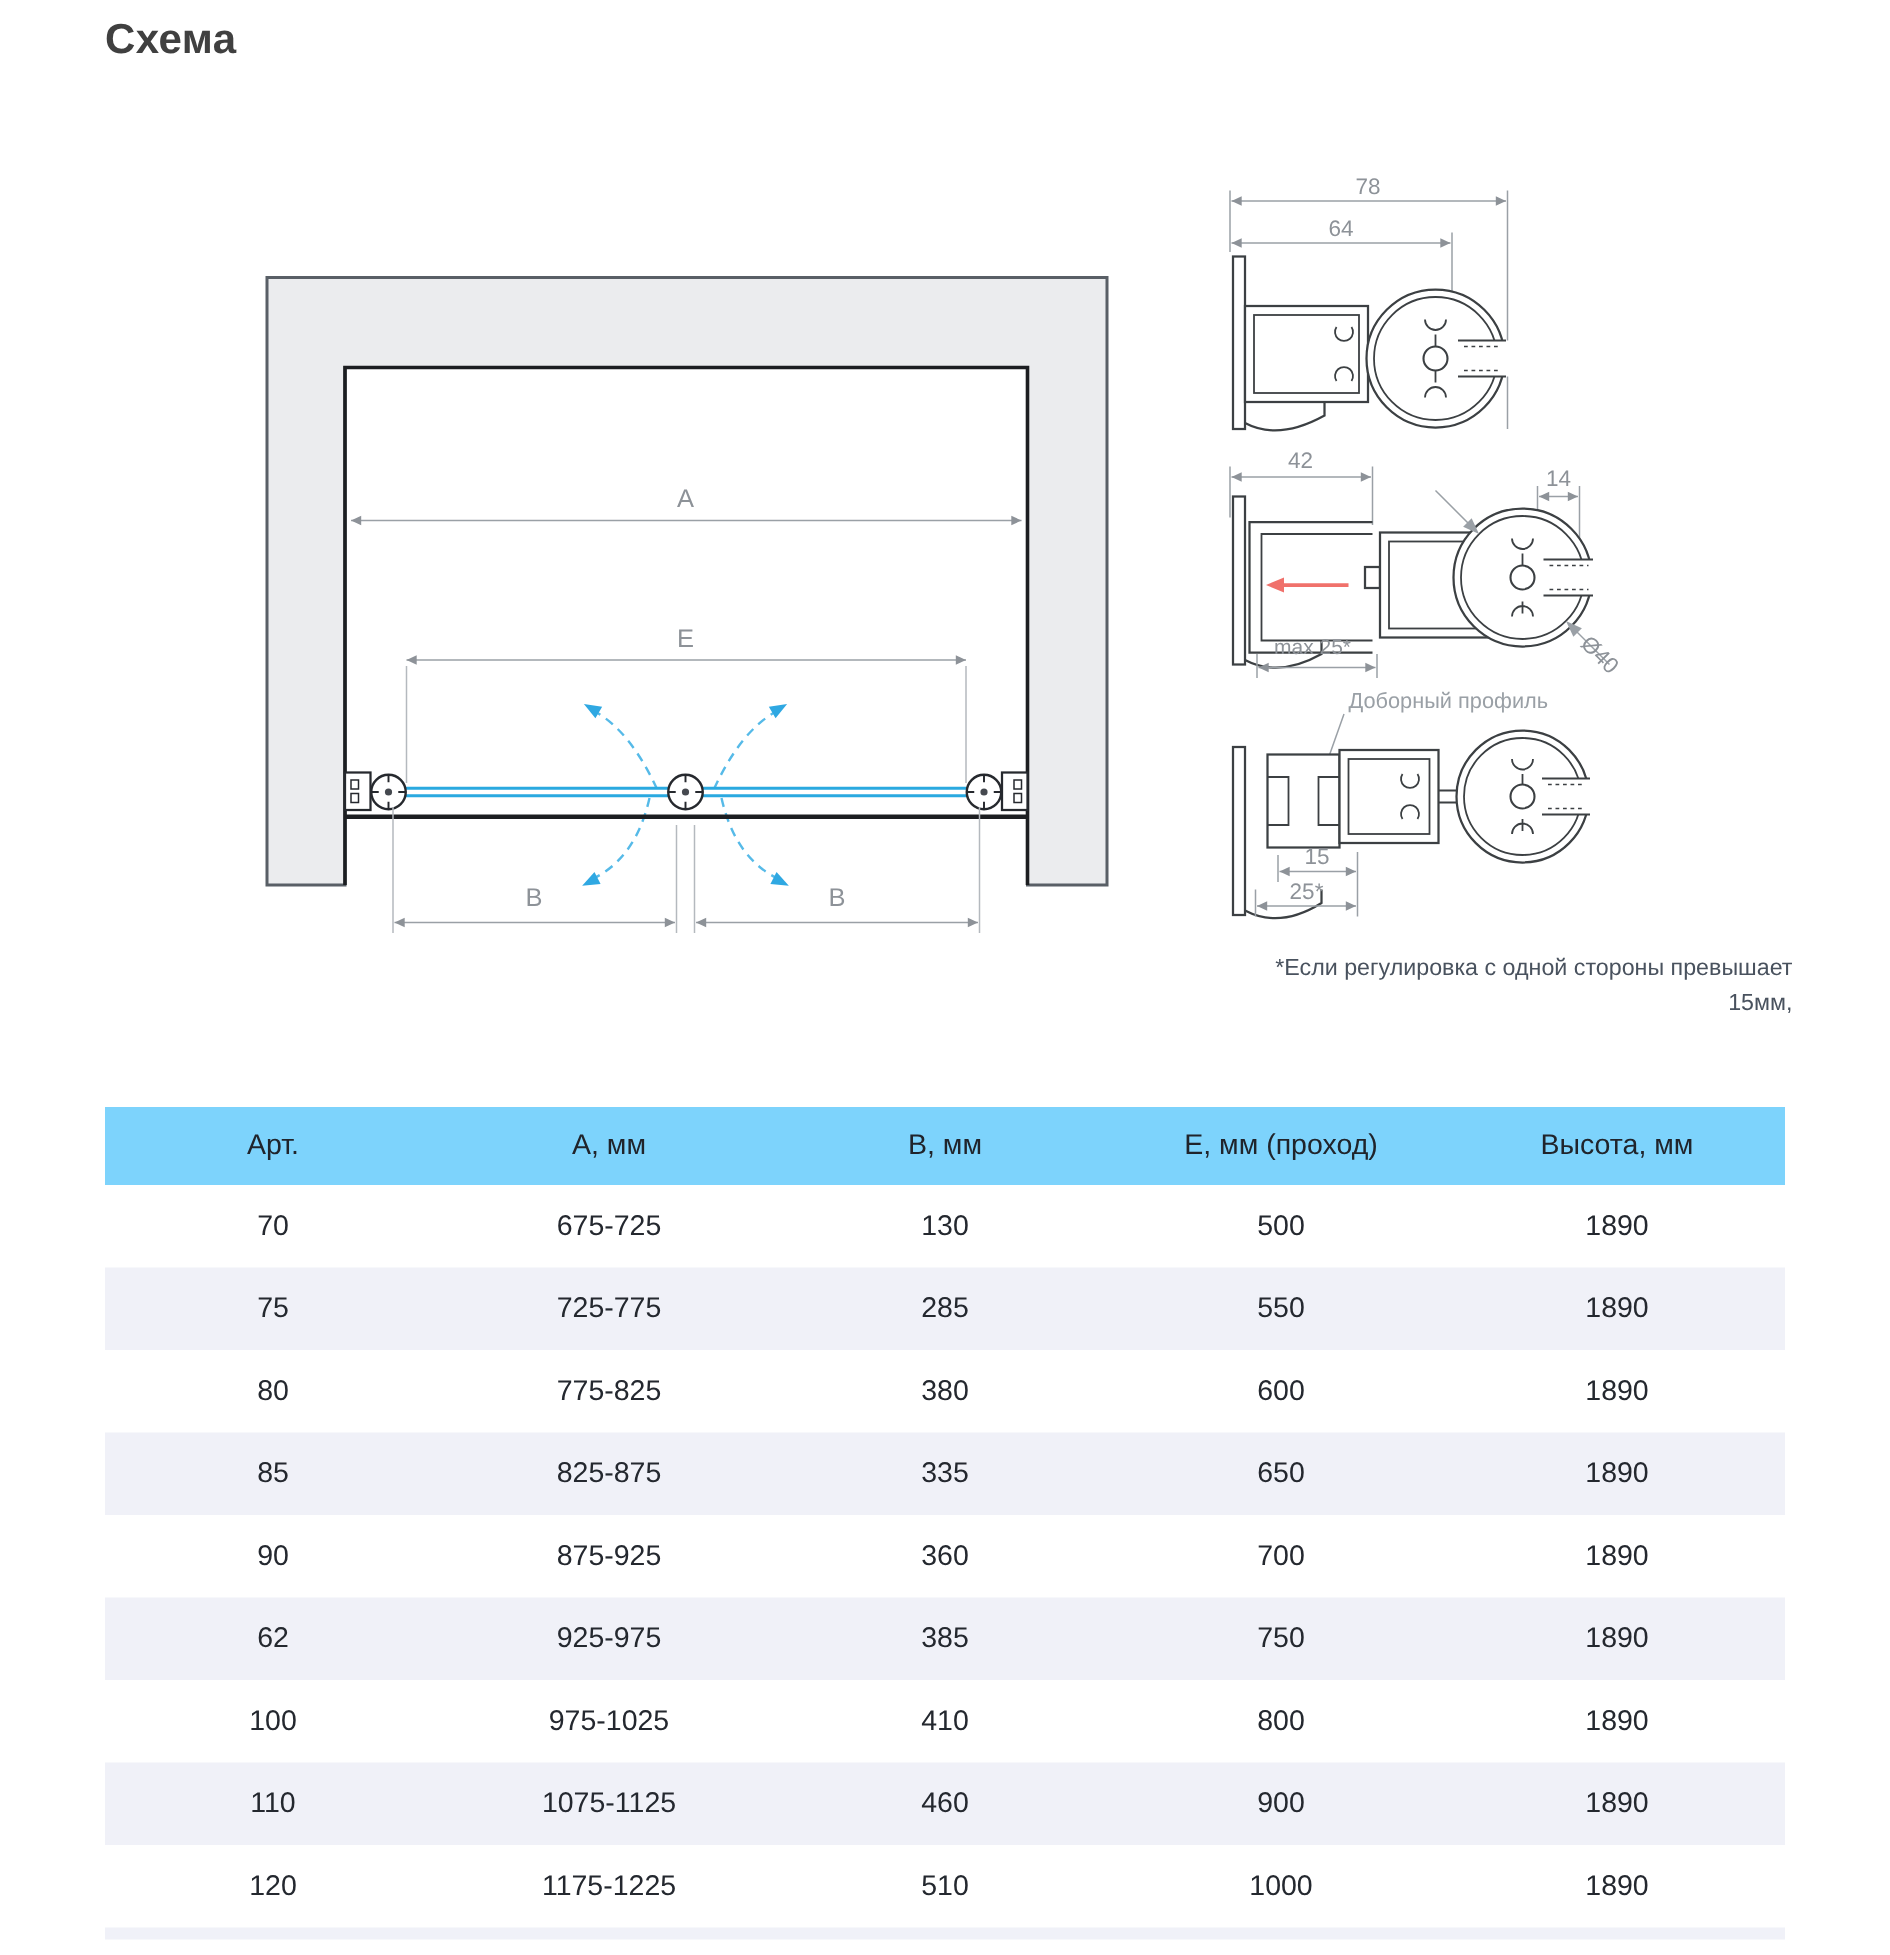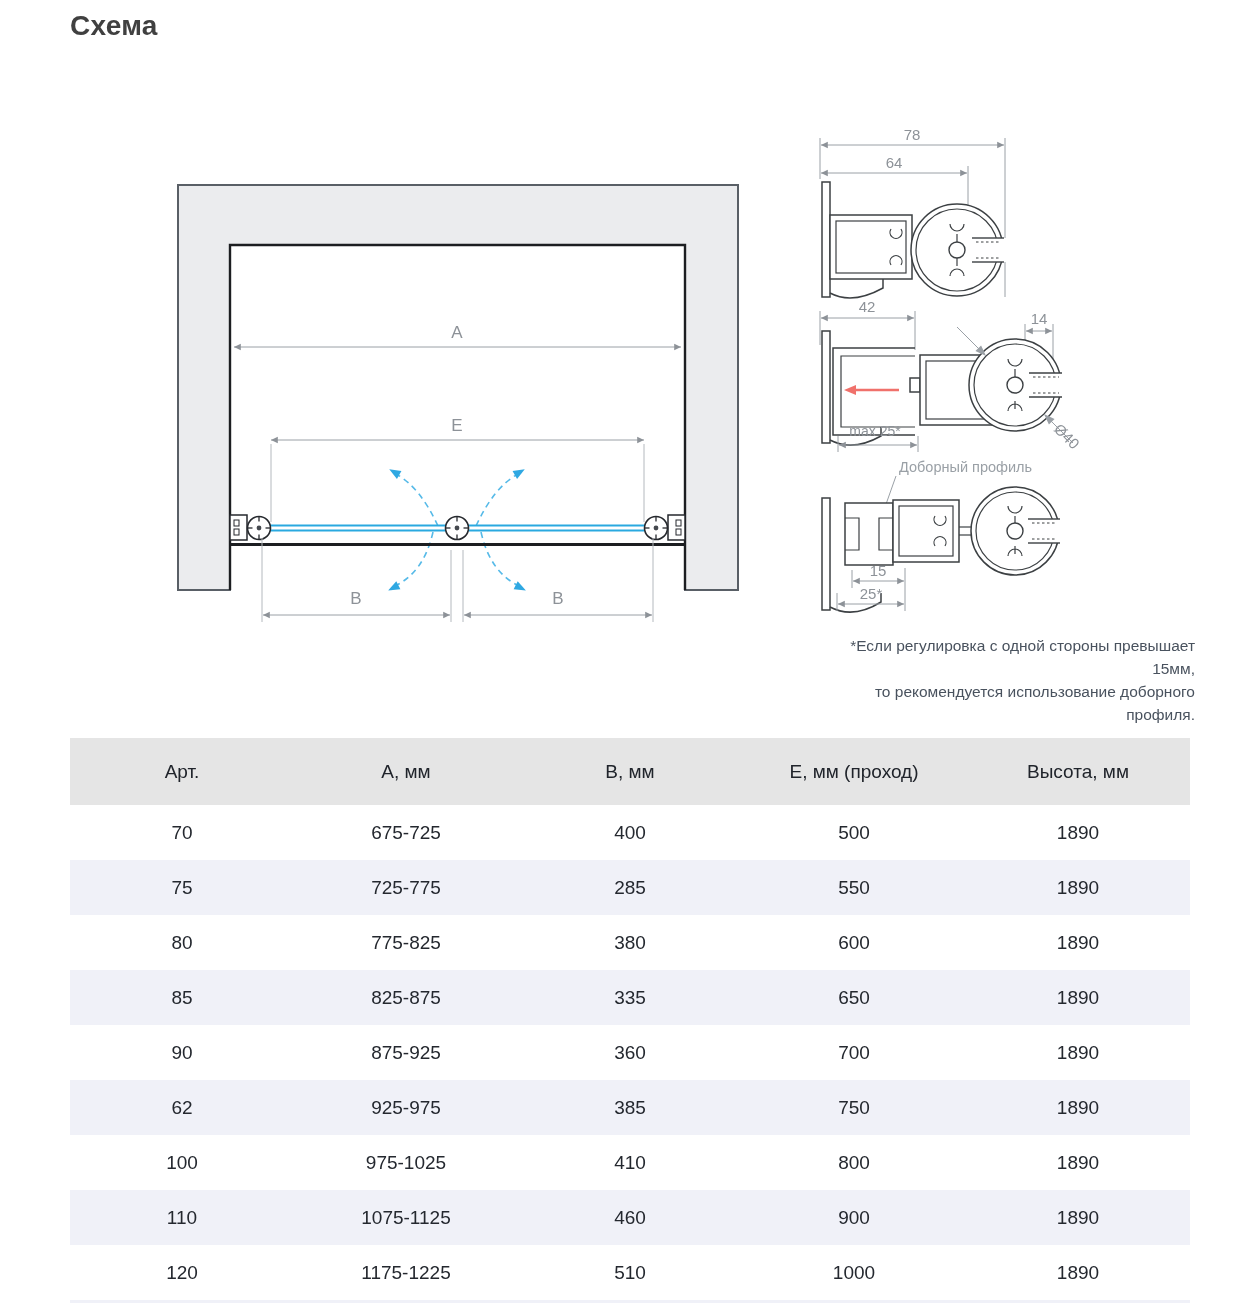--- a/index.html
+++ b/index.html
@@ -17,21 +17,21 @@
   .dim-label-sm{fill:#8d9298;font-size:15px;}
   .dim-label-xs{fill:#8d9298;font-size:14px;}
   .callout{fill:#9aa0a6;font-size:14.5px;}
   .footnote{
     position:absolute;left:815px;top:634px;width:380px;
     font-size:15.5px;line-height:23px;color:#49525e;text-align:right;
   }
   
   .size-table{position:absolute;left:70px;top:738px;width:1120px;}
   .thead{
-    display:flex;align-items:center;height:67px;background:#e5e5e5;
+    display:flex;align-items:center;height:52px;background:#7dd3fc;
     font-size:19px;color:#20242b;
   }
   .thead span{flex:0 0 20%;text-align:center;}
   .trow{display:flex;align-items:center;height:55px;font-size:19px;color:#24282f;background:#ffffff;}
   .trow.alt{background:#f0f1f8;}
   .tcell{flex:0 0 20%;text-align:center;}
   .tpartial{height:8px;background:#f0f1f8;}
 </style>
 </head>
 <body>
@@ -120,21 +120,21 @@
     <line x1="293" y1="380" x2="293" y2="452" stroke="#b4b9be"></line>
     <line x1="483" y1="368" x2="483" y2="452" stroke="#b4b9be"></line>
     <line x1="93" y1="445" x2="280" y2="445" marker-start="url(#mA-L)" marker-end="url(#mA-R)"></line>
     <line x1="294" y1="445" x2="482" y2="445" marker-start="url(#mA-L)" marker-end="url(#mA-R)"></line>
   </g>
   <text class="dim-label" x="186" y="434" text-anchor="middle">B</text>
   <text class="dim-label" x="388" y="434" text-anchor="middle">B</text>
 </svg>
 </div>
 
-<div class="abs" style="left:795px;top:127px;width:230px;height:185px;">
+<div class="abs" style="left:795px;top:116px;width:230px;height:185px;">
 <svg width="230" height="185" viewBox="0 0 230 185">
   <defs>
     <marker id="m1-L" viewBox="0 0 10 10" refX="1" refY="5" markerWidth="8" markerHeight="8">
           <path d="M9.5,1 L1,5 L9.5,9 Z" fill="#8d9298"></path>
         </marker>
     <marker id="m1-R" viewBox="0 0 10 10" refX="9" refY="5" markerWidth="8" markerHeight="8">
           <path d="M0.5,1 L9,5 L0.5,9 Z" fill="#8d9298"></path>
         </marker>
   </defs>
   <g stroke="#9aa0a6" stroke-width="1" fill="none">
@@ -285,36 +285,35 @@
     <line x1="58" y1="131" x2="109" y2="131" marker-start="url(#m3-L)" marker-end="url(#m3-R)"></line>
     <line x1="43" y1="154" x2="109" y2="154" marker-start="url(#m3-L)" marker-end="url(#m3-R)"></line>
   </g>
   <text class="dim-label-sm" x="83" y="126" text-anchor="middle">15</text>
   <text class="dim-label-sm" x="76" y="149" text-anchor="middle">25*</text>
 </svg>
 </div>
 
 <div class="footnote">
   <div>*Если регулировка с одной стороны превышает 15мм,</div>
-  <div>то рекомендуется использование доборного профиля.</div>
 </div>
 
 <div class="size-table">
   <div class="thead">
     <span>Арт.</span>
     <span>А, мм</span>
     <span>В, мм</span>
     <span>Е, мм (проход)</span>
     <span>Высота, мм</span>
   </div>
   <div>
       <div class="trow">
         <div class="tcell">70</div>
         <div class="tcell">675-725</div>
-        <div class="tcell">400</div>
+        <div class="tcell">130</div>
         <div class="tcell">500</div>
         <div class="tcell">1890</div>
       </div>
       <div class="trow alt">
         <div class="tcell">75</div>
         <div class="tcell">725-775</div>
         <div class="tcell">285</div>
         <div class="tcell">550</div>
         <div class="tcell">1890</div>
       </div>

